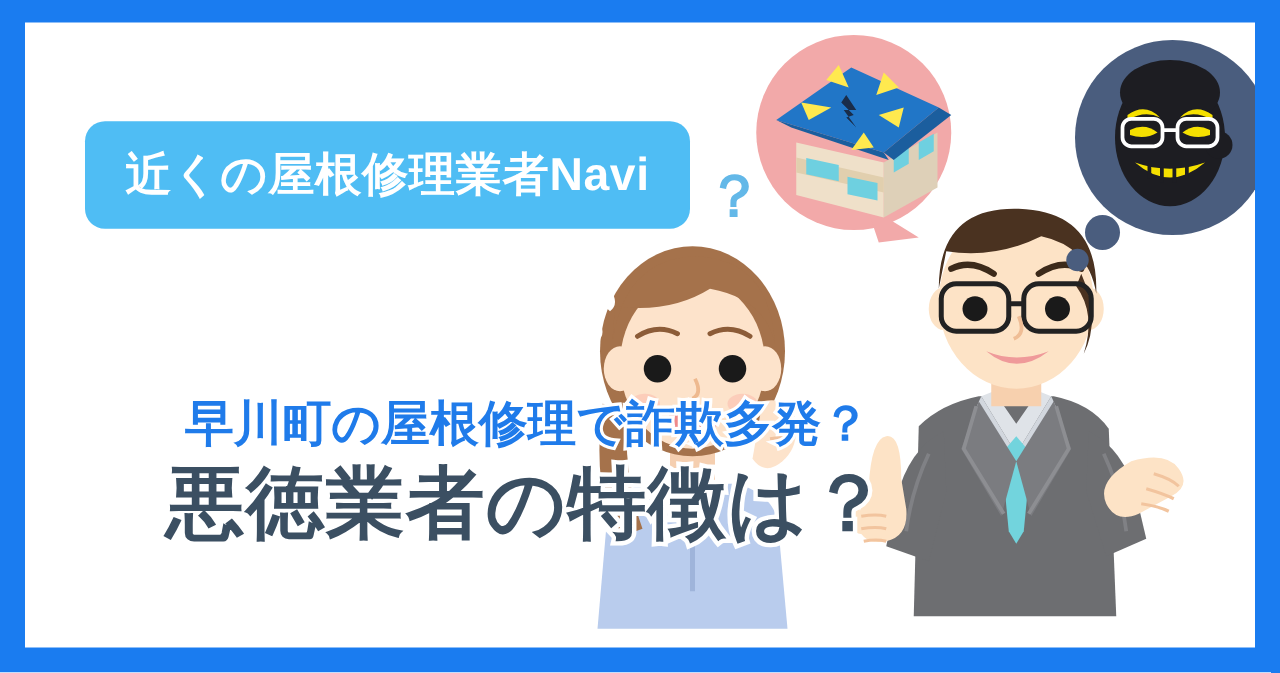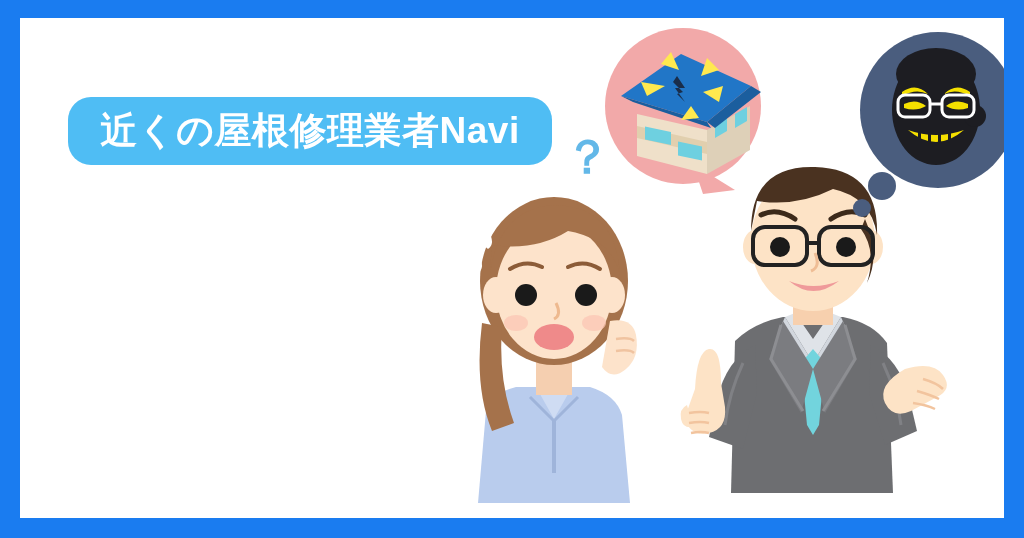--- a/index.html
+++ b/index.html
@@ -20,23 +20,23 @@
     left: 20px; top: 18px;
     width: 984px; height: 500px;
     background: #ffffff;
     overflow: hidden;
   }
 
   
   .badge {
     position: absolute;
     left: 48px; top: 79px;
-    width: 484px; height: 68px;
+    width: 484px; height: 86px;
     background: #4fbdf4;
-    border-radius: 23px;
+    border-radius: 16px;
     display: flex;
     align-items: center;
     justify-content: center;
   }
   .badge-label {
     color: #ffffff;
     font-size: 37px;
     font-weight: bold;
     letter-spacing: 0.5px;
     white-space: nowrap;
@@ -276,15 +276,19 @@
           <path d="M248 240 q14 2 22 6" stroke="#f2c49e" stroke-width="2.5" fill="none"></path>
         </g>
       </svg>
     </div>
 
     <div class="badge">
       <span class="badge-label">近くの屋根修理業者Navi</span>
     </div>
     <span class="badge-q">？</span>
 
+    <div class="headline">
+      <div class="head-sub">早川町の屋根修理で詐欺多発？</div>
+      <div class="head-main">悪徳業者の特徴は？</div>
+    </div>
 
   </div>
 </div>
 
 </body></html>

